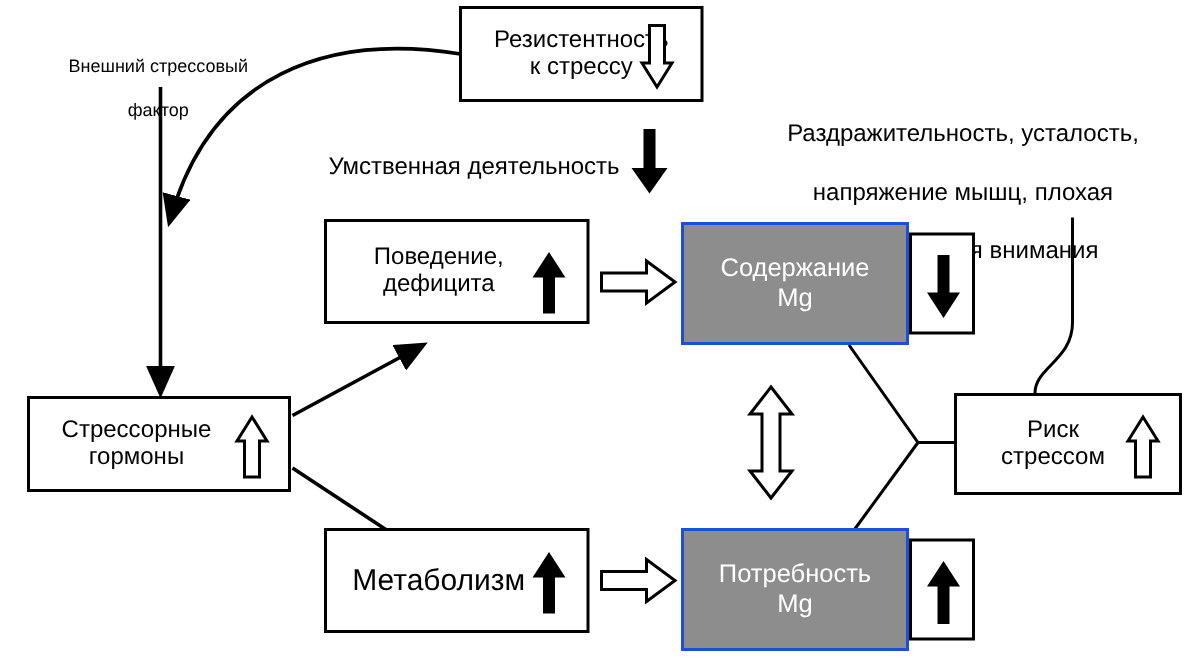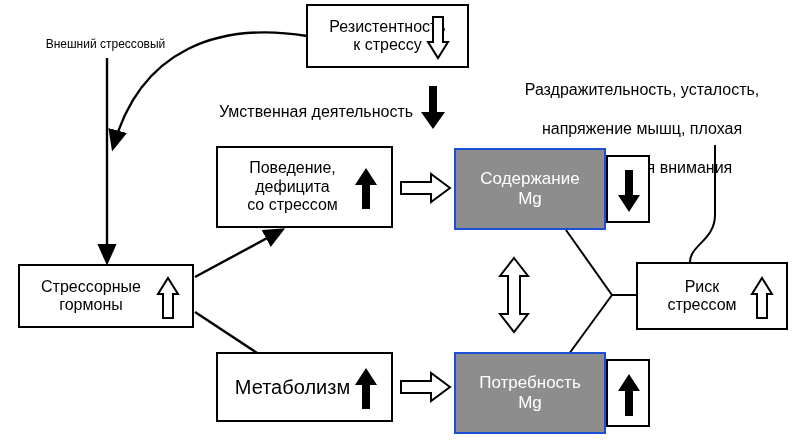--- a/index.html
+++ b/index.html
@@ -79,20 +79,21 @@
 
     <path d="M 566 358 L 612 295" fill="none" stroke="#000000" stroke-width="2"></path>
 
     <path d="M 715 145 L 715 215 C 715 240, 690 245, 690 262" fill="none" stroke="#000000" stroke-width="2"></path>
 
     <path d="M 468 36 C 520 36, 540 40, 556 56" fill="none" stroke="#000000" stroke-width="0"></path>
   </svg>
 
   <div class="freetext" style="left:8px; top:22px; width:195px; font-size:12px;">
     <div>Внешний стрессовый</div>
+    <div>фактор</div>
   </div>
 
   <div class="freetext" style="left:186px; top:82px; width:260px; font-size:16px;">
     <div>Умственная деятельность</div>
   </div>
 
   <div class="freetext" style="left:492px; top:60px; width:300px; font-size:16px;">
     <div>Раздражительность, усталость,</div>
     <div>напряжение мышц, плохая</div>
     <div>концентрация внимания</div>
@@ -105,25 +106,24 @@
   <div class="node" style="left:306px; top:4px; width:163px; height:64px; font-size:16px;">
     <span class="label">
       <span>Резистентность</span><br>
       <span>к стрессу</span>
     </span>
     <svg class="arrow-glyph" style="left:118px; top:10px;" width="24" height="44" viewBox="0 0 24 44">
       <path d="M7,1 L17,1 L17,26 L22,26 L12,42 L2,26 L7,26 Z" fill="#ffffff" stroke="#000000" stroke-width="2"></path>
     </svg>
   </div>
 
-  <div class="node" style="left:216px; top:146px; width:177px; height:82px; font-size:16px;">
+  <div class="node" style="left:216px; top:146px; width:177px; height:70px; font-size:16px;">
     <span class="label" style="padding-right:30px;">
       <span>Поведение,</span><br>
       <span>дефицита</span><br>
-      <span>со стрессом</span>
     </span>
     <svg class="arrow-glyph" style="left:136px; top:20px;" width="24" height="42" viewBox="0 0 24 42">
       <path d="M12,0 L23,17 L16,17 L16,41 L8,41 L8,17 L1,17 Z" fill="#000000"></path>
     </svg>
   </div>
 
   <svg class="arrow-glyph" style="left:400px; top:172px;" width="52" height="32" viewBox="0 0 52 32">
     <path d="M1,10 L31,10 L31,2 L50,16 L31,30 L31,22 L1,22 Z" fill="#ffffff" stroke="#000000" stroke-width="2"></path>
   </svg>
 

